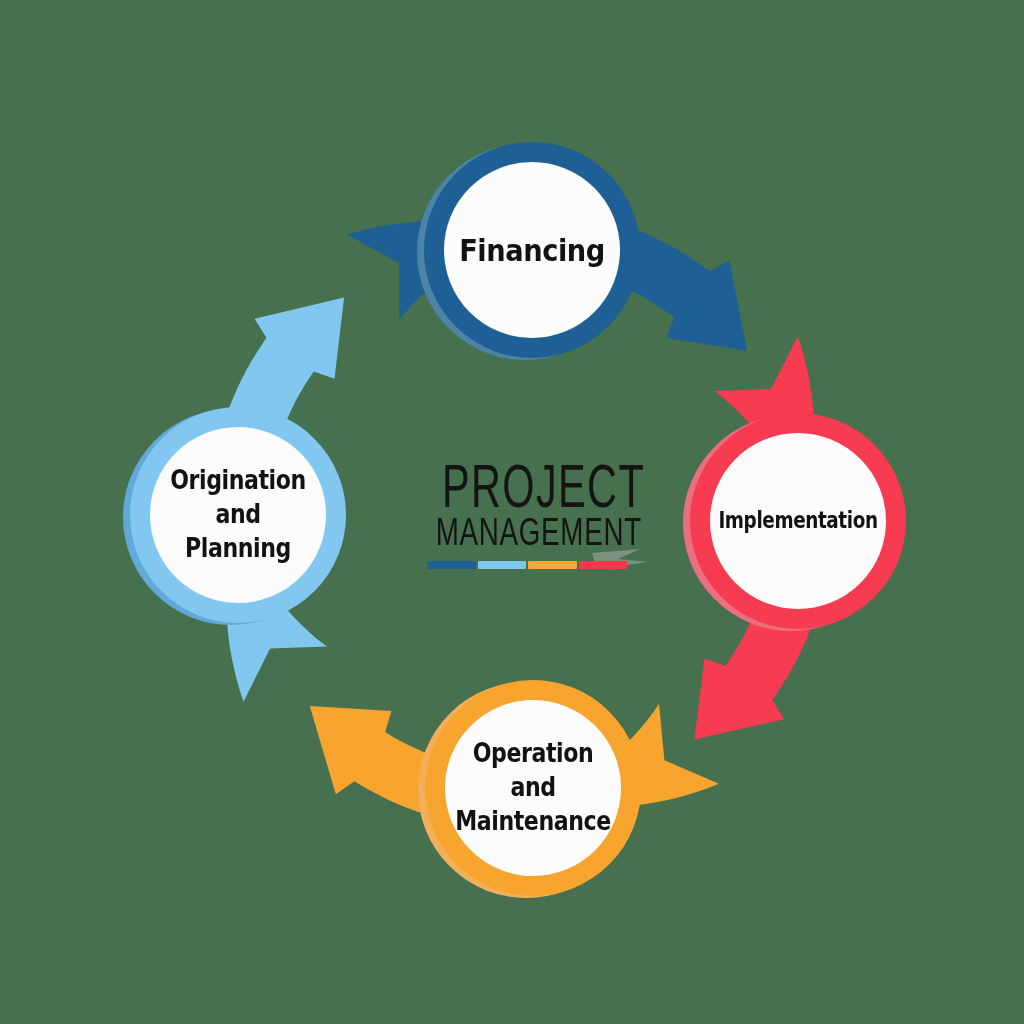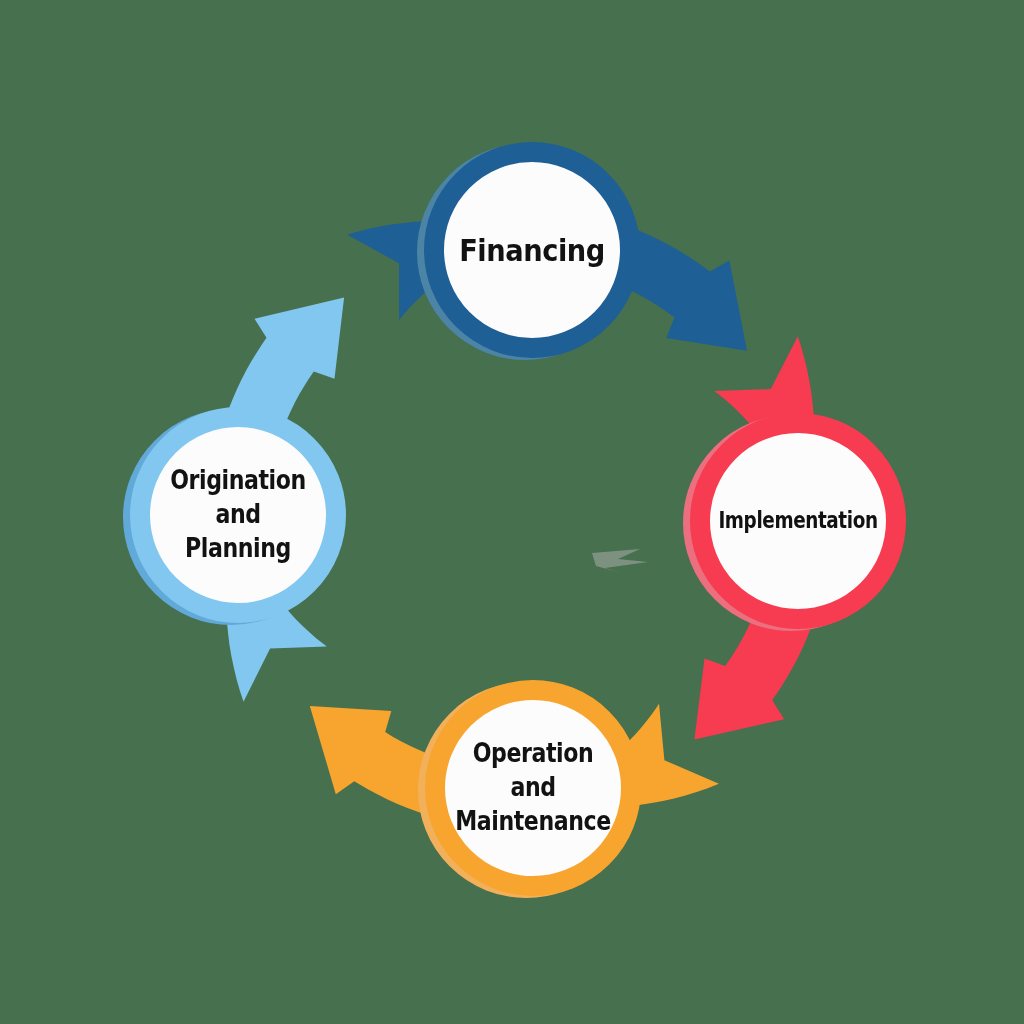--- a/index.html
+++ b/index.html
@@ -42,14 +42,24 @@
 
   <div class="node-label" style="left: 402px; top: 250px; font-size: 31px; color: rgb(18, 18, 18); transform: translateY(-50%) scaleX(0.88);">Financing</div>
   <div class="node-label" style="left: 668px; top: 521px; font-size: 23px; color: rgb(18, 18, 18); transform: translateY(-50%) scaleX(0.8);">Implementation</div>
   <div class="node-label" style="left: 403px; top: 788px; font-size: 26px; color: rgb(18, 18, 18); transform: translateY(-50%) scaleX(0.85);">Operation
 and
 Maintenance</div>
   <div class="node-label" style="left: 108px; top: 515px; font-size: 26px; color: rgb(18, 18, 18); transform: translateY(-50%) scaleX(0.85);">Origination
 and
 Planning</div>
 
+  <div class="logo" style="color: rgb(20, 20, 20);">
+    <div class="logo-line1">PROJECT</div>
+    <div class="logo-line2">MANAGEMENT</div>
+    <div class="logo-bar" id="logo-bar">
+        <span style="background: rgb(30, 95, 150);"></span>
+        <span style="background: rgb(127, 198, 238);"></span>
+        <span style="background: rgb(249, 169, 55);"></span>
+        <span style="background: rgb(248, 54, 78);"></span>
+      </div>
+  </div>
 
 </div>
 
 </body></html>

